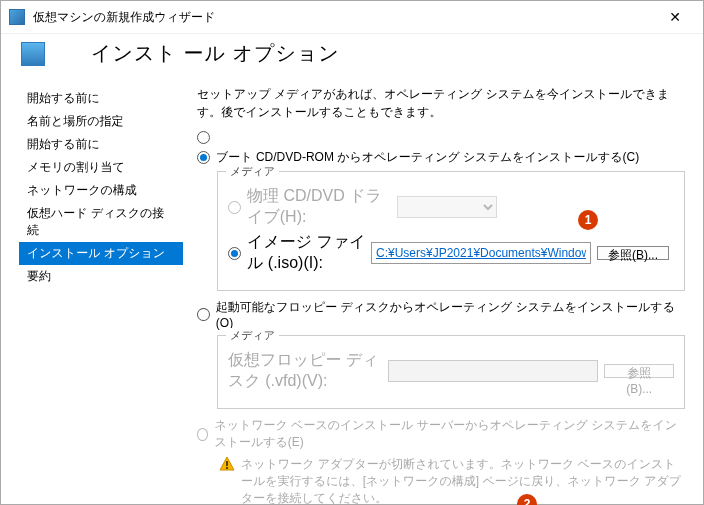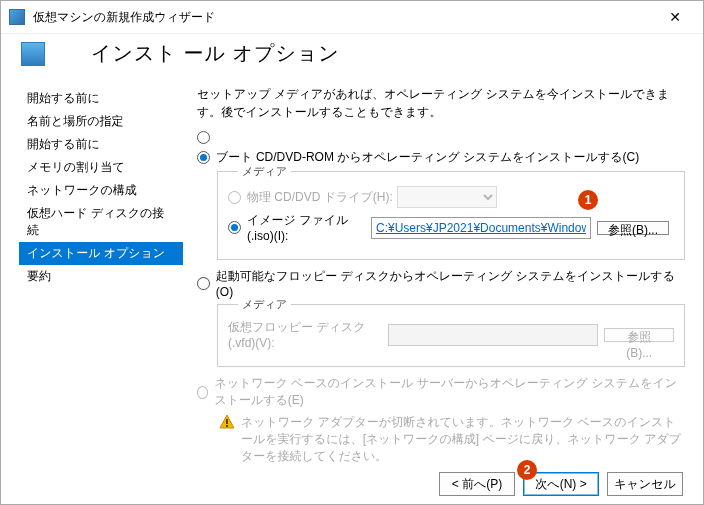--- a/index.html
+++ b/index.html
@@ -18,23 +18,23 @@
   .sidebar .item.selected { background:#0078d4; color:#fff;}
   .content { flex:1; padding:4px 0 0 14px; font-size:12px; color:#000;}
   .content p.intro { line-height:1.5; margin-bottom:10px;}
   .radio-row { display:flex; align-items:center; margin:5px 0;}
   .radio { width:13px; height:13px; border:1px solid #555; border-radius:50%; margin-right:6px; position:relative; background:#fff;}
   .radio.checked::after { content:""; position:absolute; top:2px; left:2px; width:7px; height:7px; background:#0078d4; border-radius:50%;}
   .radio.disabled { border-color:#bbb;}
   .label { }
   .label.disabled { color:#aaa;}
   .section { margin:4px 0 8px 20px; border:1px solid #ccc; padding:10px 10px 12px 10px; position:relative;}
-  .section-title { position:absolute; top:-8px; left:20px; background:#fff; padding:0 4px; font-size:11px; color:#444;}
+  .section-title { position:absolute; top:-8px; left:8px; background:#fff; padding:0 4px; font-size:11px; color:#444;}
   .field-row { display:flex; align-items:center; margin:4px 0;}
-  .field-row .lbl { flex:0 0 150px; font-size:12px;}
+  .field-row .lbl { flex:0 0 150px; font-size:16px;}
   .field-row .lbl.disabled { color:#aaa;}
   .combo, .textin { border:1px solid #999; height:22px; font-size:12px; padding:1px 4px; background:#fff;}
   .combo { width:100px;}
   .combo.disabled, .textin.disabled { background:#f4f4f4; color:#999; border-color:#ccc;}
   .textin { width:220px; color:#0066cc; text-decoration:underline;}
   .browse { margin-left:6px; height:14px; padding:0 10px; font-size:12px; border:1px solid #888; background:#fdfdfd; cursor:pointer;}
   .browse.disabled { color:#aaa; border-color:#ccc;}
   .warn-row { display:flex; align-items:flex-start; margin:4px 0 0 22px; color:#aaa; font-size:12px; line-height:1.4;}
   .warn-icon { width:16px; height:16px; margin-right:6px; flex-shrink:0;}
   .warn-icon svg { width:16px; height:16px;}

